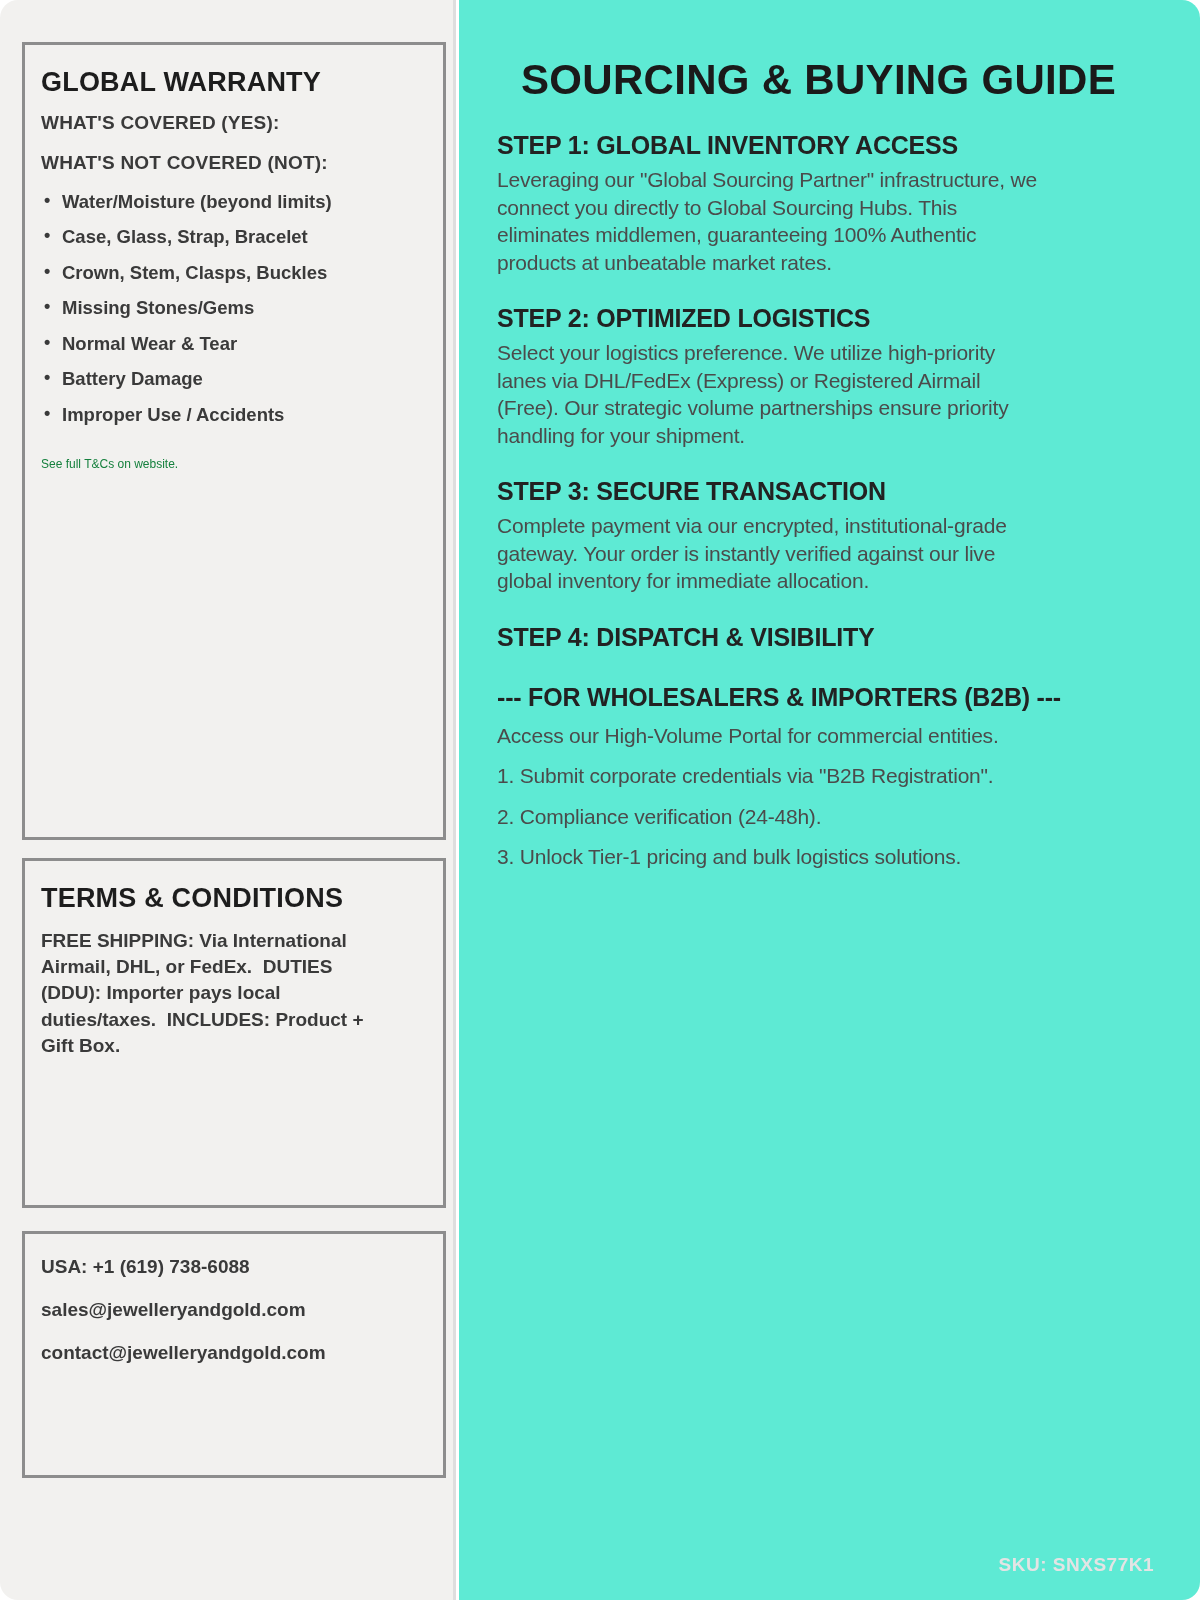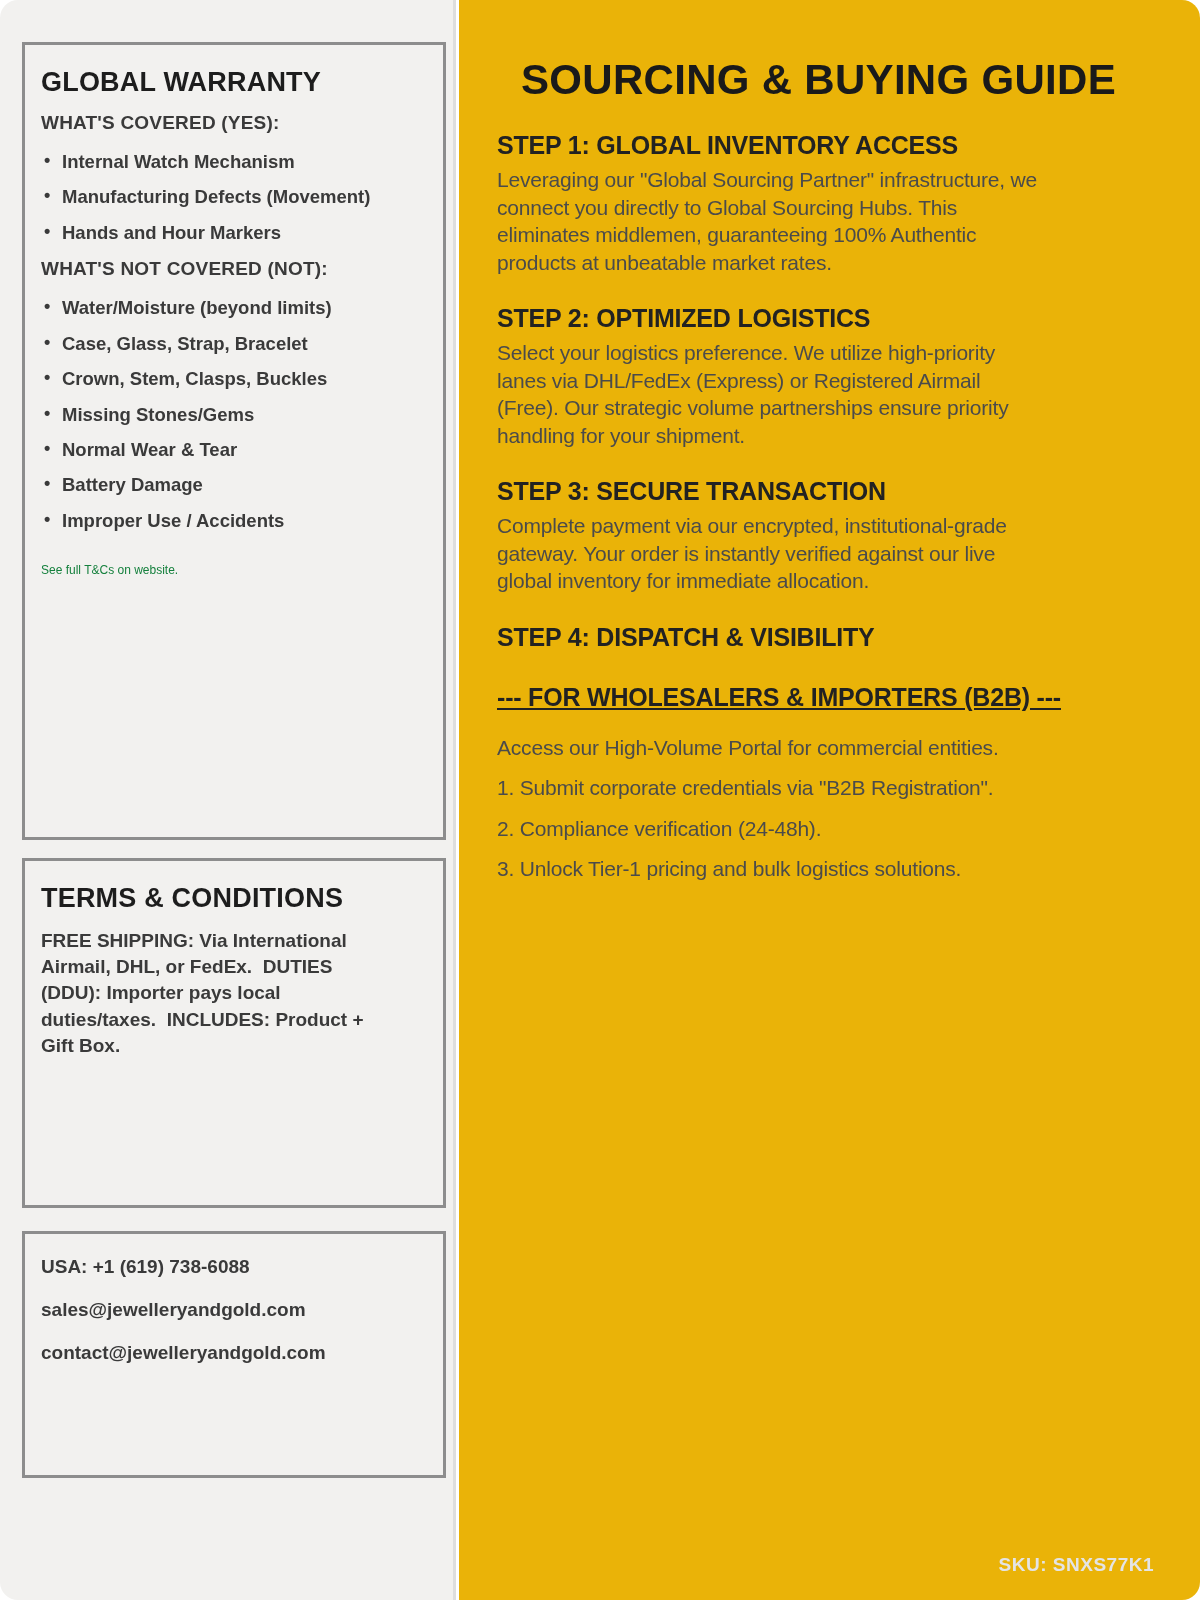--- a/index.html
+++ b/index.html
@@ -46,61 +46,56 @@
   .terms-body {
     font-size:19px; font-weight:700; color:#3a3a3a;
     line-height:1.38; max-width:342px; white-space:pre-wrap;
   }
   .contact-line {
     font-size:19px; font-weight:700; color:#3a3a3a; margin-bottom:21px;
   }
   
   .main {
     position:absolute; left:459px; top:0; width:741px; height:1600px;
-    background:#eab308; padding:56px 60px 0 38px;
+    background:#5eead4; padding:56px 60px 0 38px;
     letter-spacing:-0.2px;
   }
   .main-title {
     font-size:42px; font-weight:800; color:#1a1a1a;
     text-align:center; letter-spacing:0.3px; line-height:1.15;
     margin-bottom:26px;
   }
   .step { margin-bottom:27px; }
   .step h2, .b2b h2 {
     font-size:25px; font-weight:700; color:#222222;
     line-height:1.2; margin-bottom:6px;
   }
   .step p, .b2b p {
     font-size:21px; font-weight:400; color:#4b4b4b;
     line-height:1.31; max-width:545px;
   }
   .b2b { margin-top:30px; }
-  .b2b h2 { margin-bottom:22px;text-decoration:underline; }
+  .b2b h2 { margin-bottom:10px; }
   .b2b .b2b-item { margin-top:13px; }
   .b2b .note { margin-top:24px; max-width:490px; }
   .sku {
     position:absolute; top:1554px; right:46px;
     font-size:19px; font-weight:700; color:#e4e4e4; letter-spacing:0.5px;
   }
 </style>
 </head>
 <body>
 
 <div class="page">
 
   <aside class="sidebar">
 
     <section class="box box-warranty">
       <h2>GLOBAL WARRANTY</h2>
       <h3>WHAT'S COVERED (YES):</h3>
-      <ul class="bullets">
-        <li>Internal Watch Mechanism</li>
-        <li>Manufacturing Defects (Movement)</li>
-        <li>Hands and Hour Markers</li>
-      </ul>
       <h3 class="gap-heading">WHAT'S NOT COVERED (NOT):</h3>
       <ul class="bullets">
         <li>Water/Moisture (beyond limits)</li>
         <li>Case, Glass, Strap, Bracelet</li>
         <li>Crown, Stem, Clasps, Buckles</li>
         <li>Missing Stones/Gems</li>
         <li>Normal Wear &amp; Tear</li>
         <li>Battery Damage</li>
         <li>Improper Use / Accidents</li>
       </ul>

